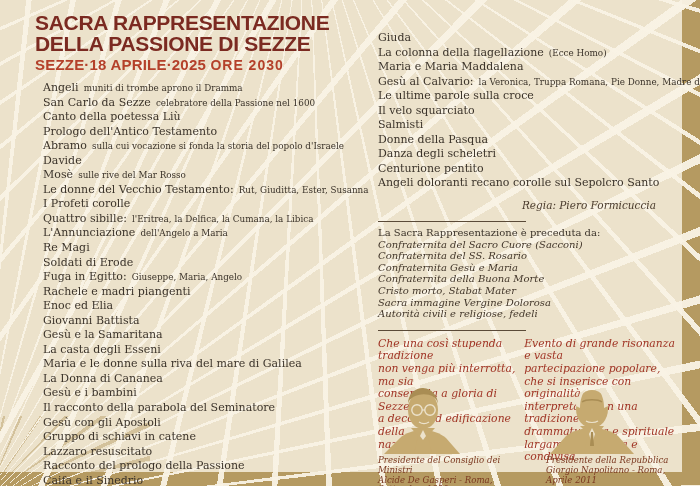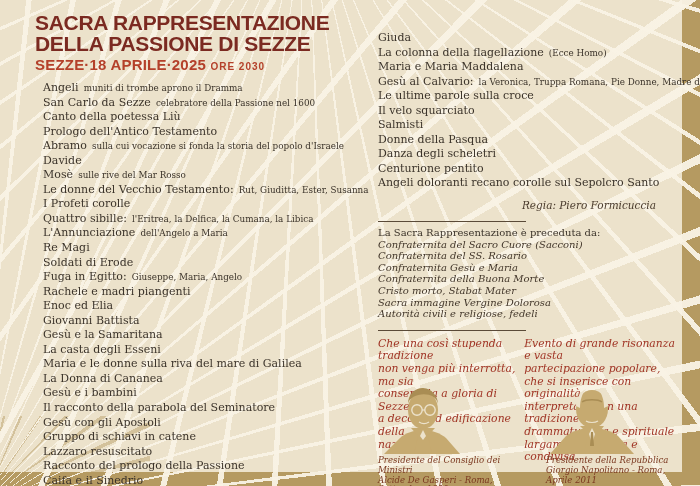--- a/index.html
+++ b/index.html
@@ -47,21 +47,21 @@
   .header{position:absolute;left:35px;top:12px;width:330px;}
   .title{
     font-family:"Liberation Sans", sans-serif;
     font-weight:bold;font-size:21px;line-height:21px;
     letter-spacing:-0.3px;color:#7b2a21;white-space:pre-line;
   }
   .subtitle{
     margin-top:2px;font-family:"Liberation Sans", sans-serif;
     font-weight:bold;color:#b4402a;font-size:15px;letter-spacing:0.2px;
   }
-  .subtitle .time{font-size:10px;letter-spacing:1px;}
+  .subtitle .time{font-size:14px;letter-spacing:1px;}
 
   
   .prog{list-style:none;margin:0;padding:0;}
   .prog li{line-height:12.55px;white-space:nowrap;}
   .prog .main{font-size:11px;}
   .prog .detail{font-size:8.8px;}
   .col-left{position:absolute;left:43px;top:80px;width:340px;}
   .col-right{position:absolute;left:378px;top:30px;width:300px;}
 
   .regia{

